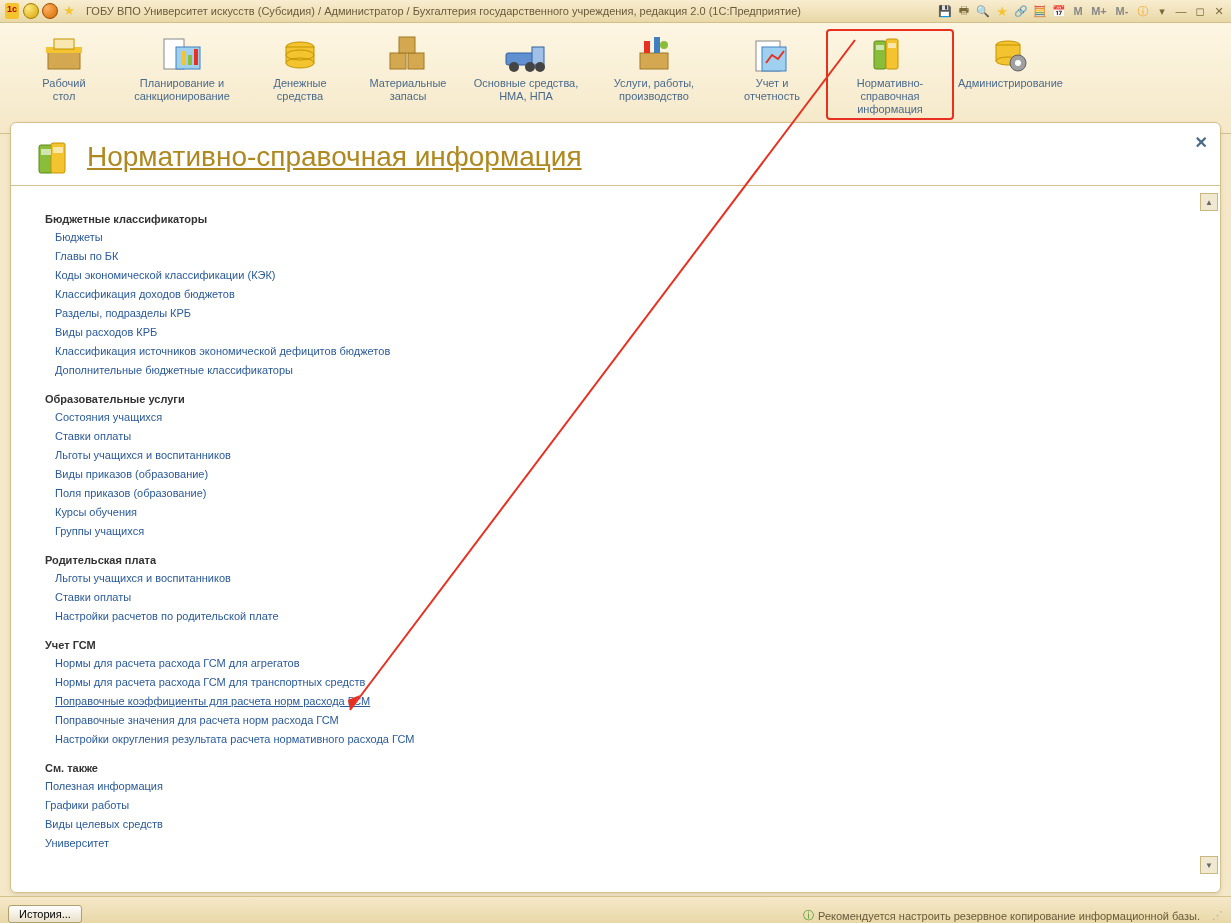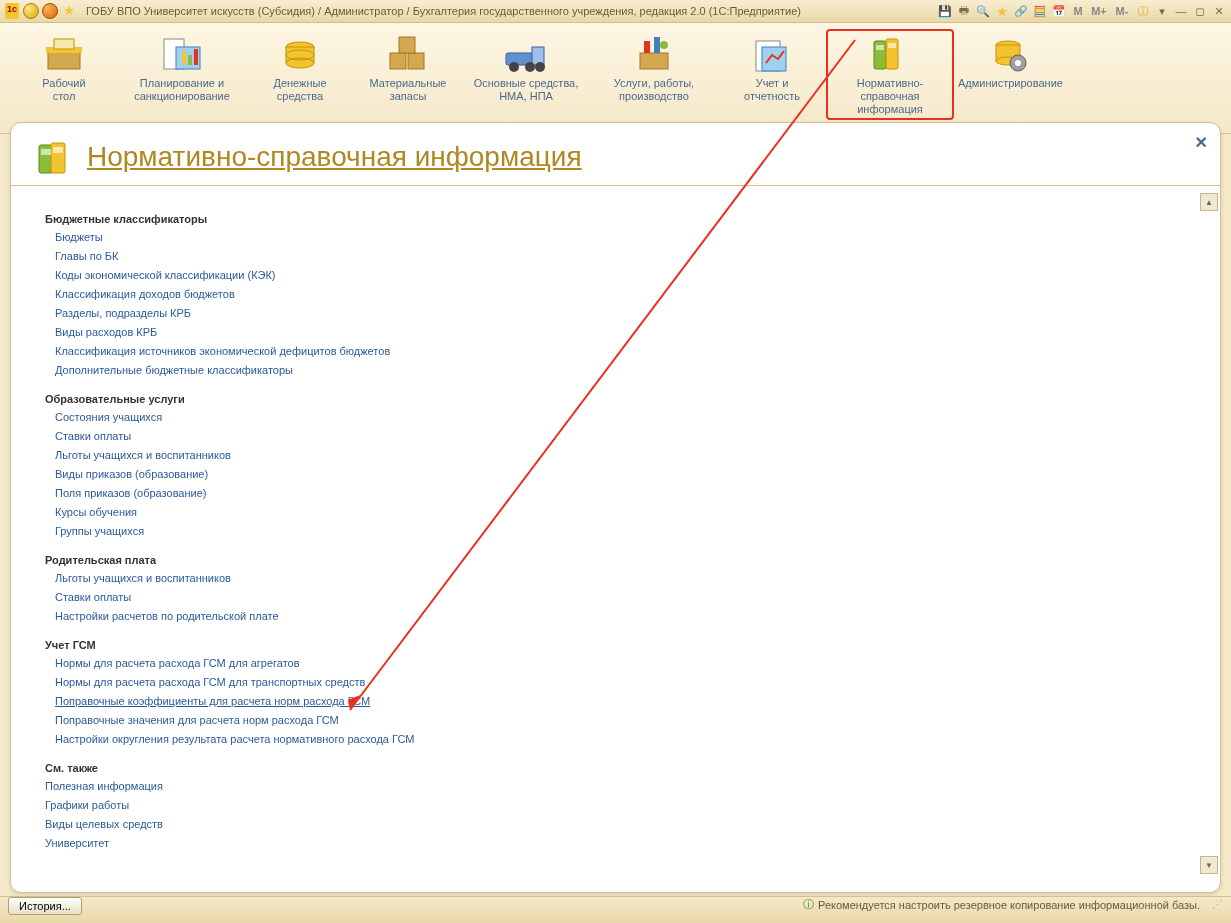--- a/index.html
+++ b/index.html
@@ -12,34 +12,34 @@
 .circle{width:14px;height:14px;border-radius:50%}
 .c-yellow{background:radial-gradient(circle at 30% 30%,#ffe680,#d4a800);border:1px solid #a08000}
 .c-orange{background:radial-gradient(circle at 30% 30%,#ffb060,#d46a00);border:1px solid #a04a00}
 .star{color:#f4c430;font-size:13px}
 .toolbar{height:98px;background:linear-gradient(#fdf6e3,#f5e8c8);display:flex;align-items:flex-start;padding:6px 10px;gap:0;border-bottom:1px solid #d4c08a}
 .tool-item{width:100px;text-align:center;cursor:pointer;padding:2px;border:2px solid transparent;border-radius:4px}
 .tool-item.wide{width:120px}
 .tool-item.active{border:2px solid #e83020}
 .tool-icon{width:48px;height:42px;margin:0 auto 2px;display:flex;align-items:center;justify-content:center}
 .tool-label{font-size:11px;color:#4a6a8a;line-height:13px}
-.content-wrap{position:absolute;top:122px;left:10px;right:10px;bottom:30px;background:#fff;border:1px solid #d4c08a;border-radius:11px;box-shadow:0 2px 4px rgba(0,0,0,0.1)}
+.content-wrap{position:absolute;top:122px;left:10px;right:10px;bottom:30px;background:#fff;border:1px solid #d4c08a;border-radius:6px;box-shadow:0 2px 4px rgba(0,0,0,0.1)}
 .content-header{padding:14px 24px 8px;display:flex;align-items:center;border-bottom:1px solid #d4c08a;position:relative}
 .content-header-icon{width:40px;height:40px;margin-right:12px}
 .content-title{font-size:28px;color:#b08820;text-decoration:underline;font-weight:normal}
 .close-x{position:absolute;right:12px;top:10px;font-size:16px;color:#4a6a8a;cursor:pointer;font-weight:bold}
 .content-body{position:absolute;top:66px;left:14px;right:24px;bottom:14px;overflow:auto;padding:10px 20px}
 .section-title{font-weight:bold;color:#333;margin:14px 0 4px}
 .link-item{color:#2a5a9a;margin:2px 0 2px 10px;cursor:pointer;line-height:17px}
 .link-item.underlined{text-decoration:underline}
 .scroll-track{position:absolute;right:4px;top:70px;bottom:18px;width:16px}
 .scroll-btn{width:16px;height:16px;background:#f0e8d0;border:1px solid #c8b880;display:flex;align-items:center;justify-content:center;font-size:8px;color:#666}
 .scroll-btn.top{position:absolute;top:0}
 .scroll-btn.bot{position:absolute;bottom:0}
-.statusbar{position:absolute;bottom:0;left:0;right:0;height:26px;background:linear-gradient(#f5e8c8,#e8d8a8);display:flex;align-items:flex-start;padding:0 8px;border-top:1px solid #d4c08a}
+.statusbar{position:absolute;bottom:0;left:0;right:0;height:26px;background:linear-gradient(#f5e8c8,#e8d8a8);display:flex;align-items:flex-end;padding:0 8px;border-top:1px solid #d4c08a}
 .history-btn{background:linear-gradient(#fff,#e8e0c8);border:1px solid #b0a070;border-radius:3px;padding:2px 10px;font-size:11px;cursor:pointer}
 .status-msg{margin-left:auto;color:#6a5a3a;font-size:11px;display:flex;align-items:center;gap:4px}
 .arrow-svg{position:absolute;top:0;left:0;pointer-events:none;z-index:100}
 </style>
 </head>
 <body>
 
 <div class="titlebar">
   <div class="tb-left">
     <span class="tb-ico">

